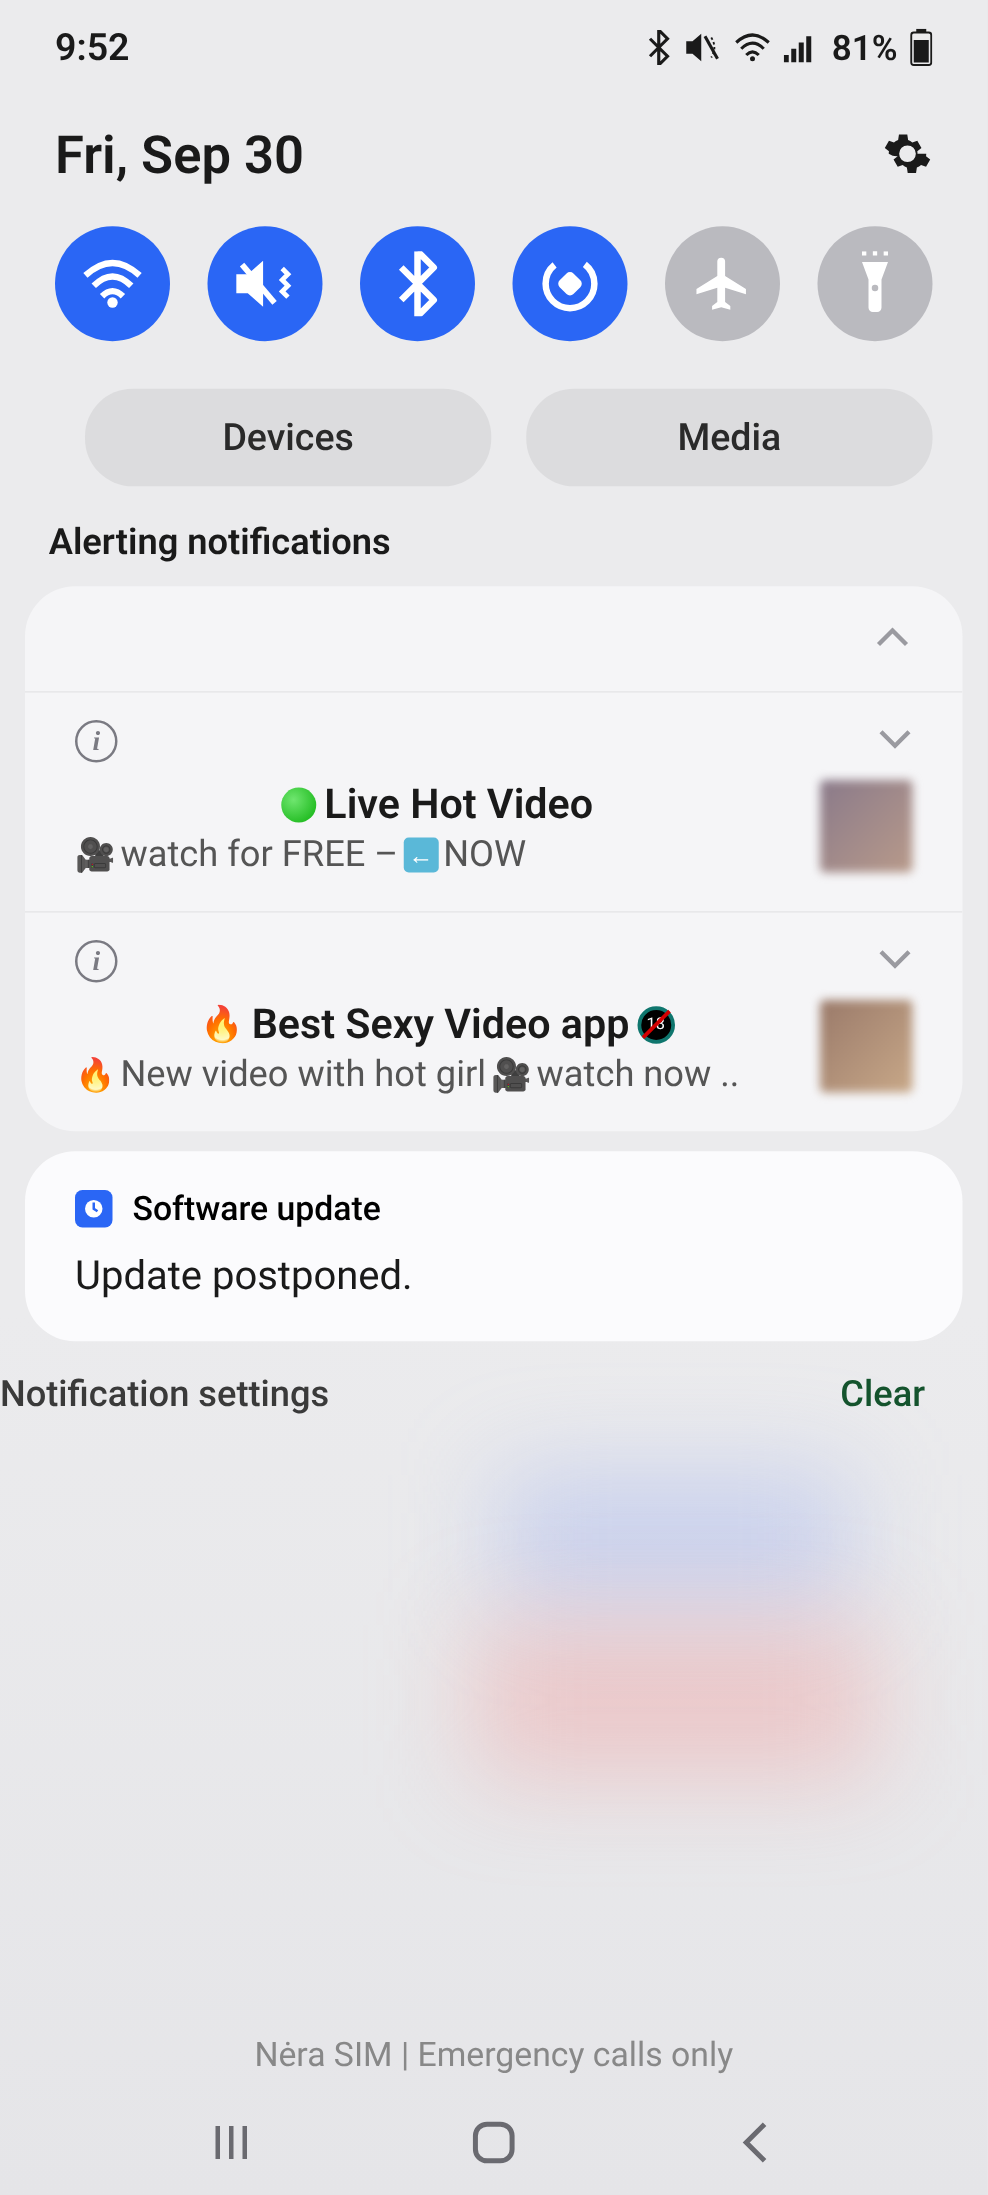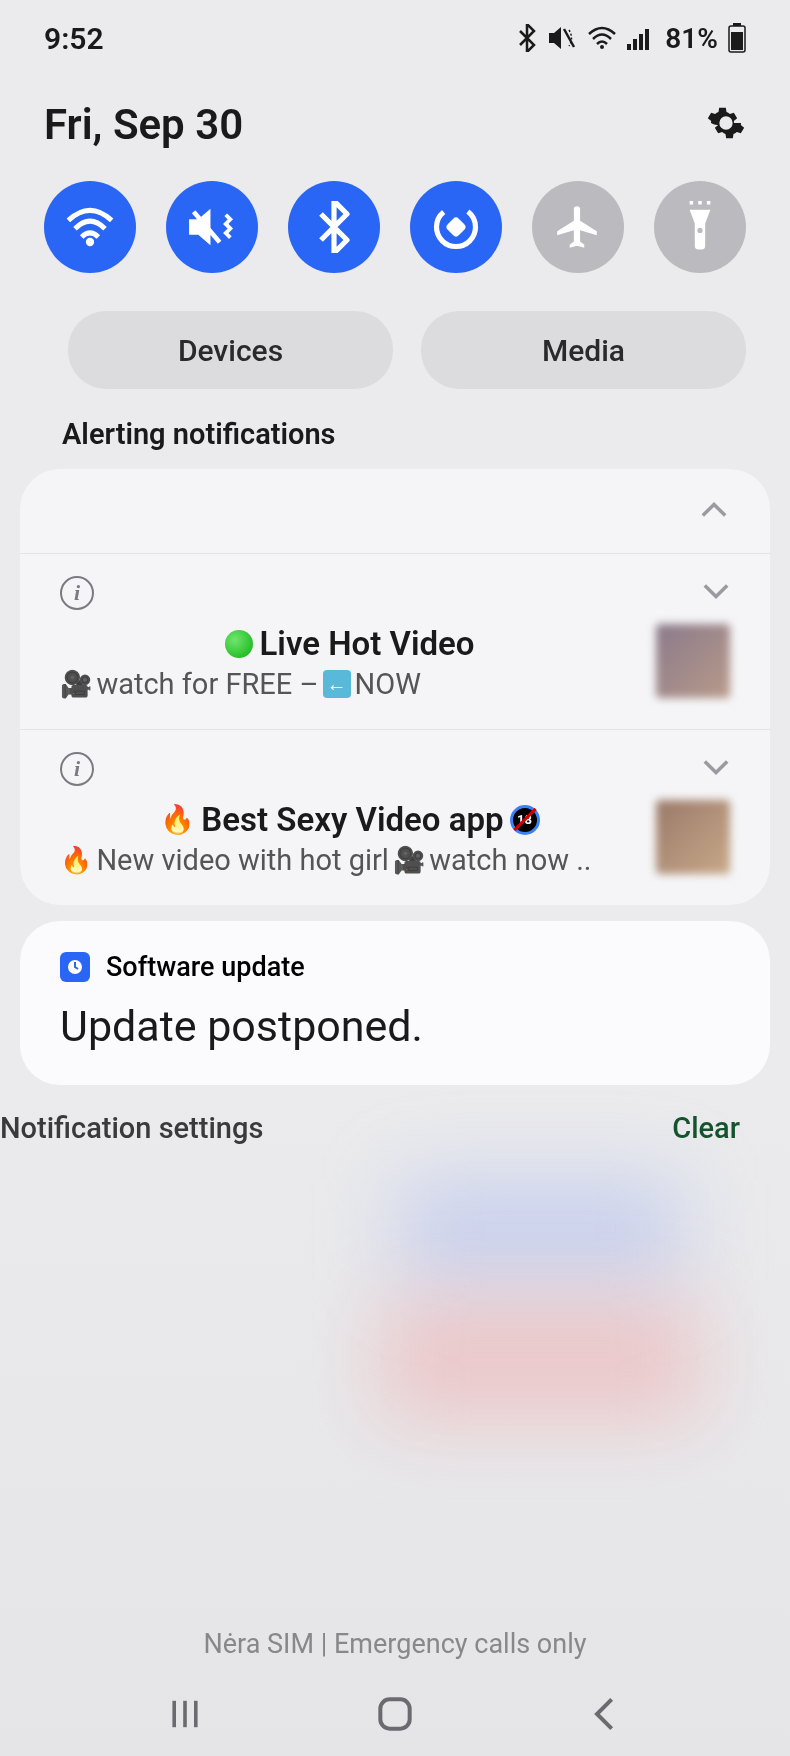--- a/index.html
+++ b/index.html
@@ -111,21 +111,21 @@
   align-items: center;
   justify-content: center;
   font-size: 30px;
   font-weight: 500;
   color: #2a2a2a;
 }
 
 
 .section-header {
   position: relative;
-  padding: 28px 44px 18px 62px;
+  padding: 28px 44px 18px 39px;
   font-size: 29px;
   font-weight: 600;
   color: #1a1a1a;
 }
 
 
 .card {
   position: relative;
   margin: 0 20px;
   background: #f5f5f7;
@@ -203,28 +203,28 @@
   border-radius: 4px;
   display: inline-flex;
   align-items: center;
   justify-content: center;
   color: white;
   font-size: 20px;
 }
 .em-18 {
   width: 30px; height: 30px;
   background: #000;
-  border: 3px solid #3b82f6;
+  border: 3px solid #0f766e;
   border-radius: 50%;
   display: inline-flex;
   align-items: center;
   justify-content: center;
   color: white;
   font-size: 13px;
-  font-weight: bold;
+  font-weight: normal;
   position: relative;
 }
 .em-18::after {
   content: '';
   position: absolute;
   width: 30px;
   height: 3px;
   background: #d40000;
   transform: rotate(-45deg);
 }
@@ -246,21 +246,21 @@
 .sw-icon {
   width: 30px;
   height: 30px;
   background: #2a66f5;
   border-radius: 6px;
   display: flex;
   align-items: center;
   justify-content: center;
 }
 .card2-title { font-size: 27px; color: #000000; font-weight: 500; }
-.card2-body { font-size: 43px; color: #1a1a1a; }
+.card2-body { font-size: 32px; color: #1a1a1a; }
 
 
 .footer-links {
   position: relative;
   display: flex;
   justify-content: space-between;
   gap: 48px;
   padding: 26px 50px 0 0;
 }
 .footer-link { font-size: 29px; color: #3a3a3a; font-weight: 500; }

